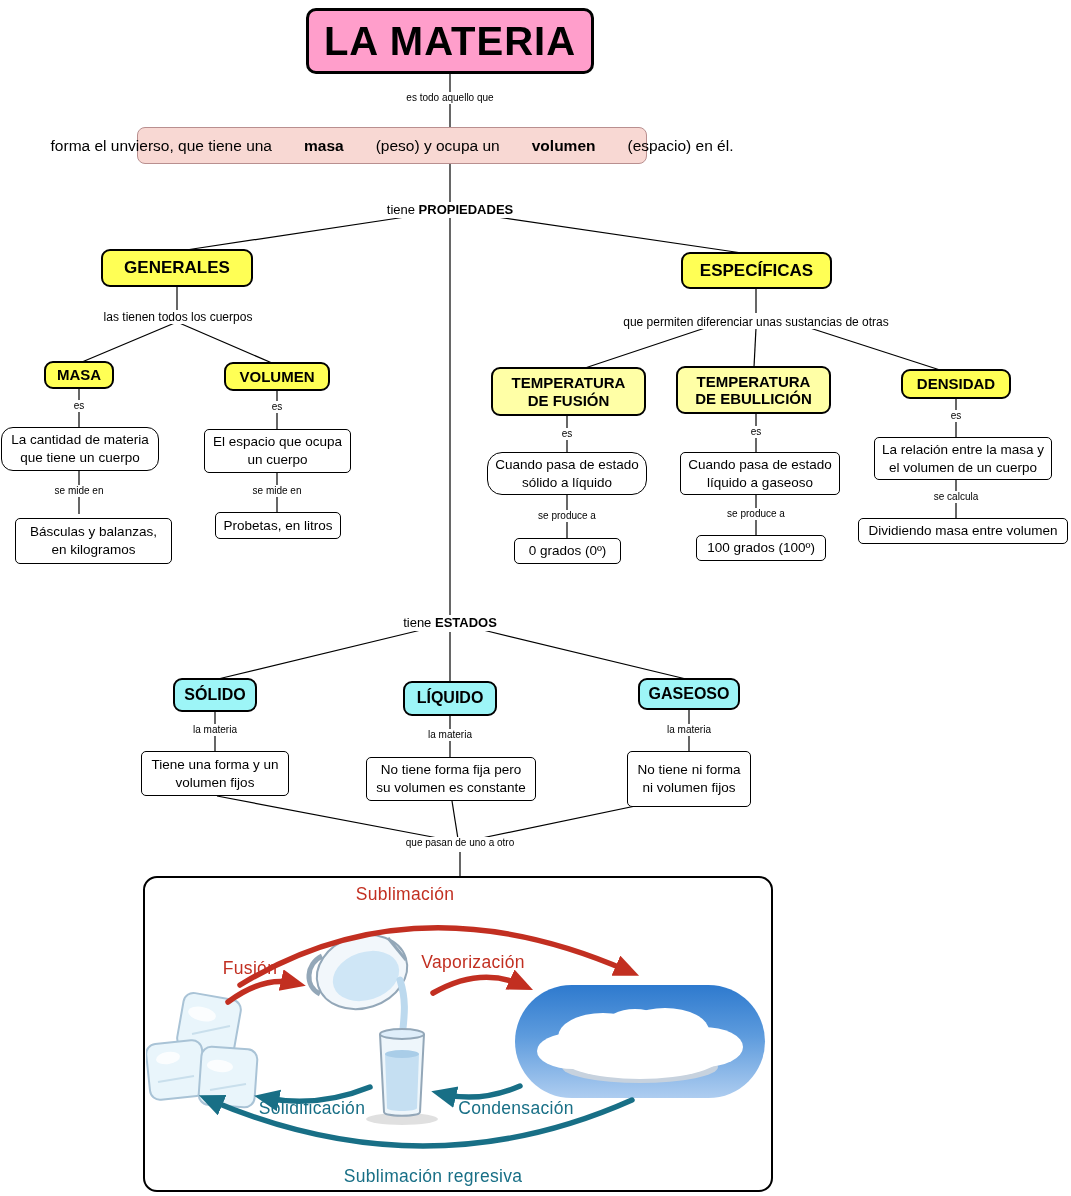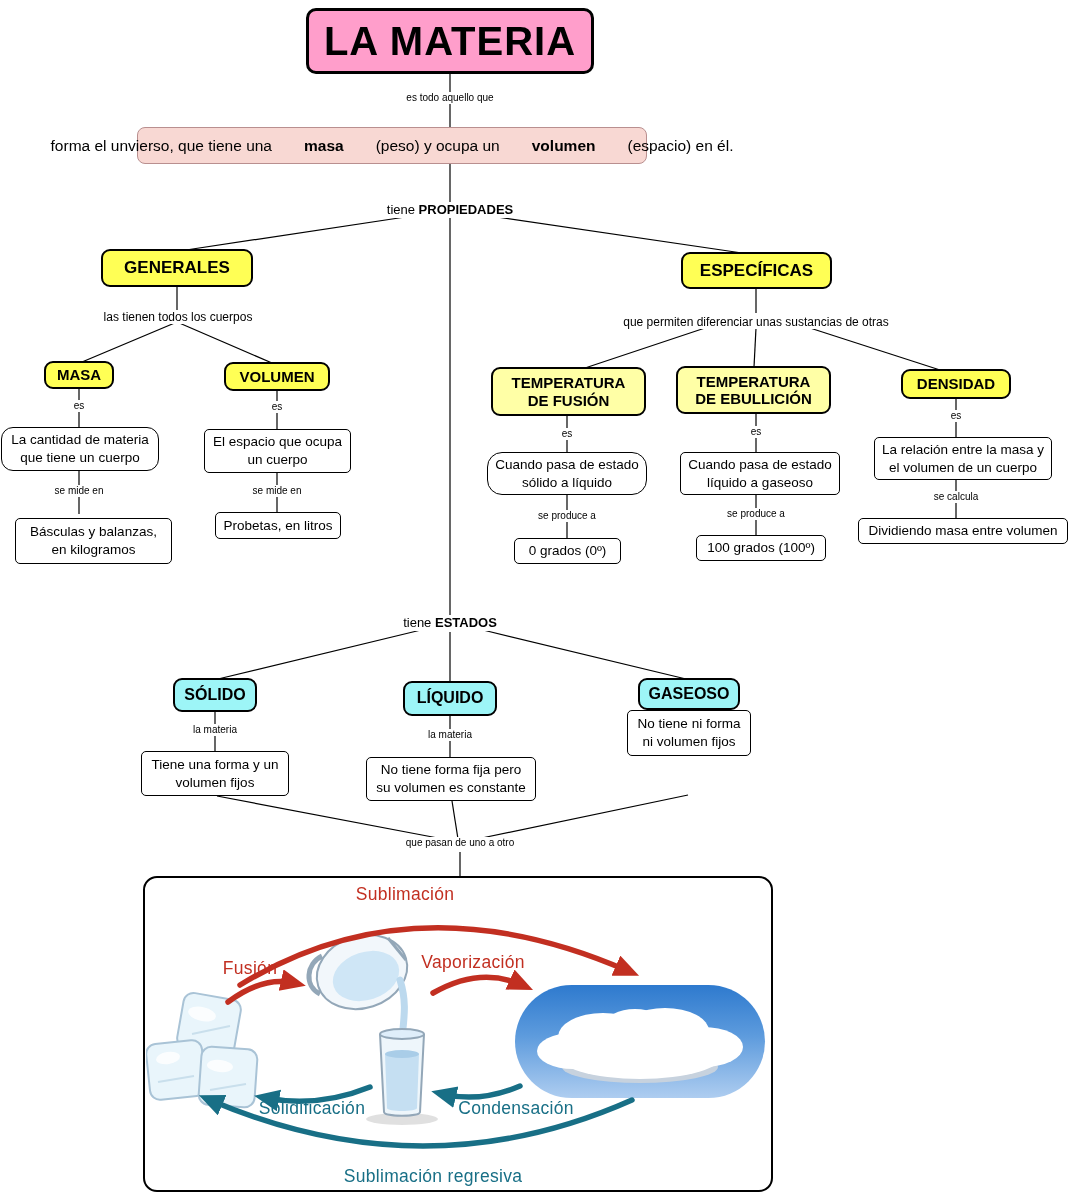--- a/index.html
+++ b/index.html
@@ -212,21 +212,21 @@
 <div class="node cyan f16" style="left:173px;top:678px;width:84px;height:34px;">SÓLIDO</div>
 <div class="link-label" style="left:215px;top:724px;">la materia</div>
 <div class="white-box" style="left:141px;top:751px;width:148px;height:45px;">Tiene una forma y un volumen fijos</div>
 
 <div class="node cyan f16" style="left:403px;top:681px;width:94px;height:35px;">LÍQUIDO</div>
 <div class="link-label" style="left:450px;top:729px;">la materia</div>
 <div class="white-box" style="left:366px;top:757px;width:170px;height:44px;">No tiene forma fija pero su volumen es constante</div>
 
 <div class="node cyan f16" style="left:638px;top:678px;width:102px;height:32px;">GASEOSO</div>
 <div class="link-label" style="left:689px;top:724px;">la materia</div>
-<div class="white-box" style="left:627px;top:710px;width:124px;height:46px;">No tiene ni forma ni volumen fijos</div>
+<div class="white-box" style="left:627px;top:751px;width:124px;height:56px;">No tiene ni forma ni volumen fijos</div>
 
 <div class="link-label" style="left:460px;top:837px;">que pasan de uno a otro</div>
 
 <div class="cycle-box" style="left:143px;top:876px;width:630px;height:316px;"></div>
 
 <div class="cycle-label red-text" style="left:405px;top:884px;">Sublimación</div>
 <div class="cycle-label red-text" style="left:250px;top:958px;">Fusión</div>
 <div class="cycle-label red-text" style="left:473px;top:952px;">Vaporización</div>
 <div class="cycle-label teal-text" style="left:312px;top:1098px;">Solidificación</div>
 <div class="cycle-label teal-text" style="left:516px;top:1098px;">Condensación</div>

